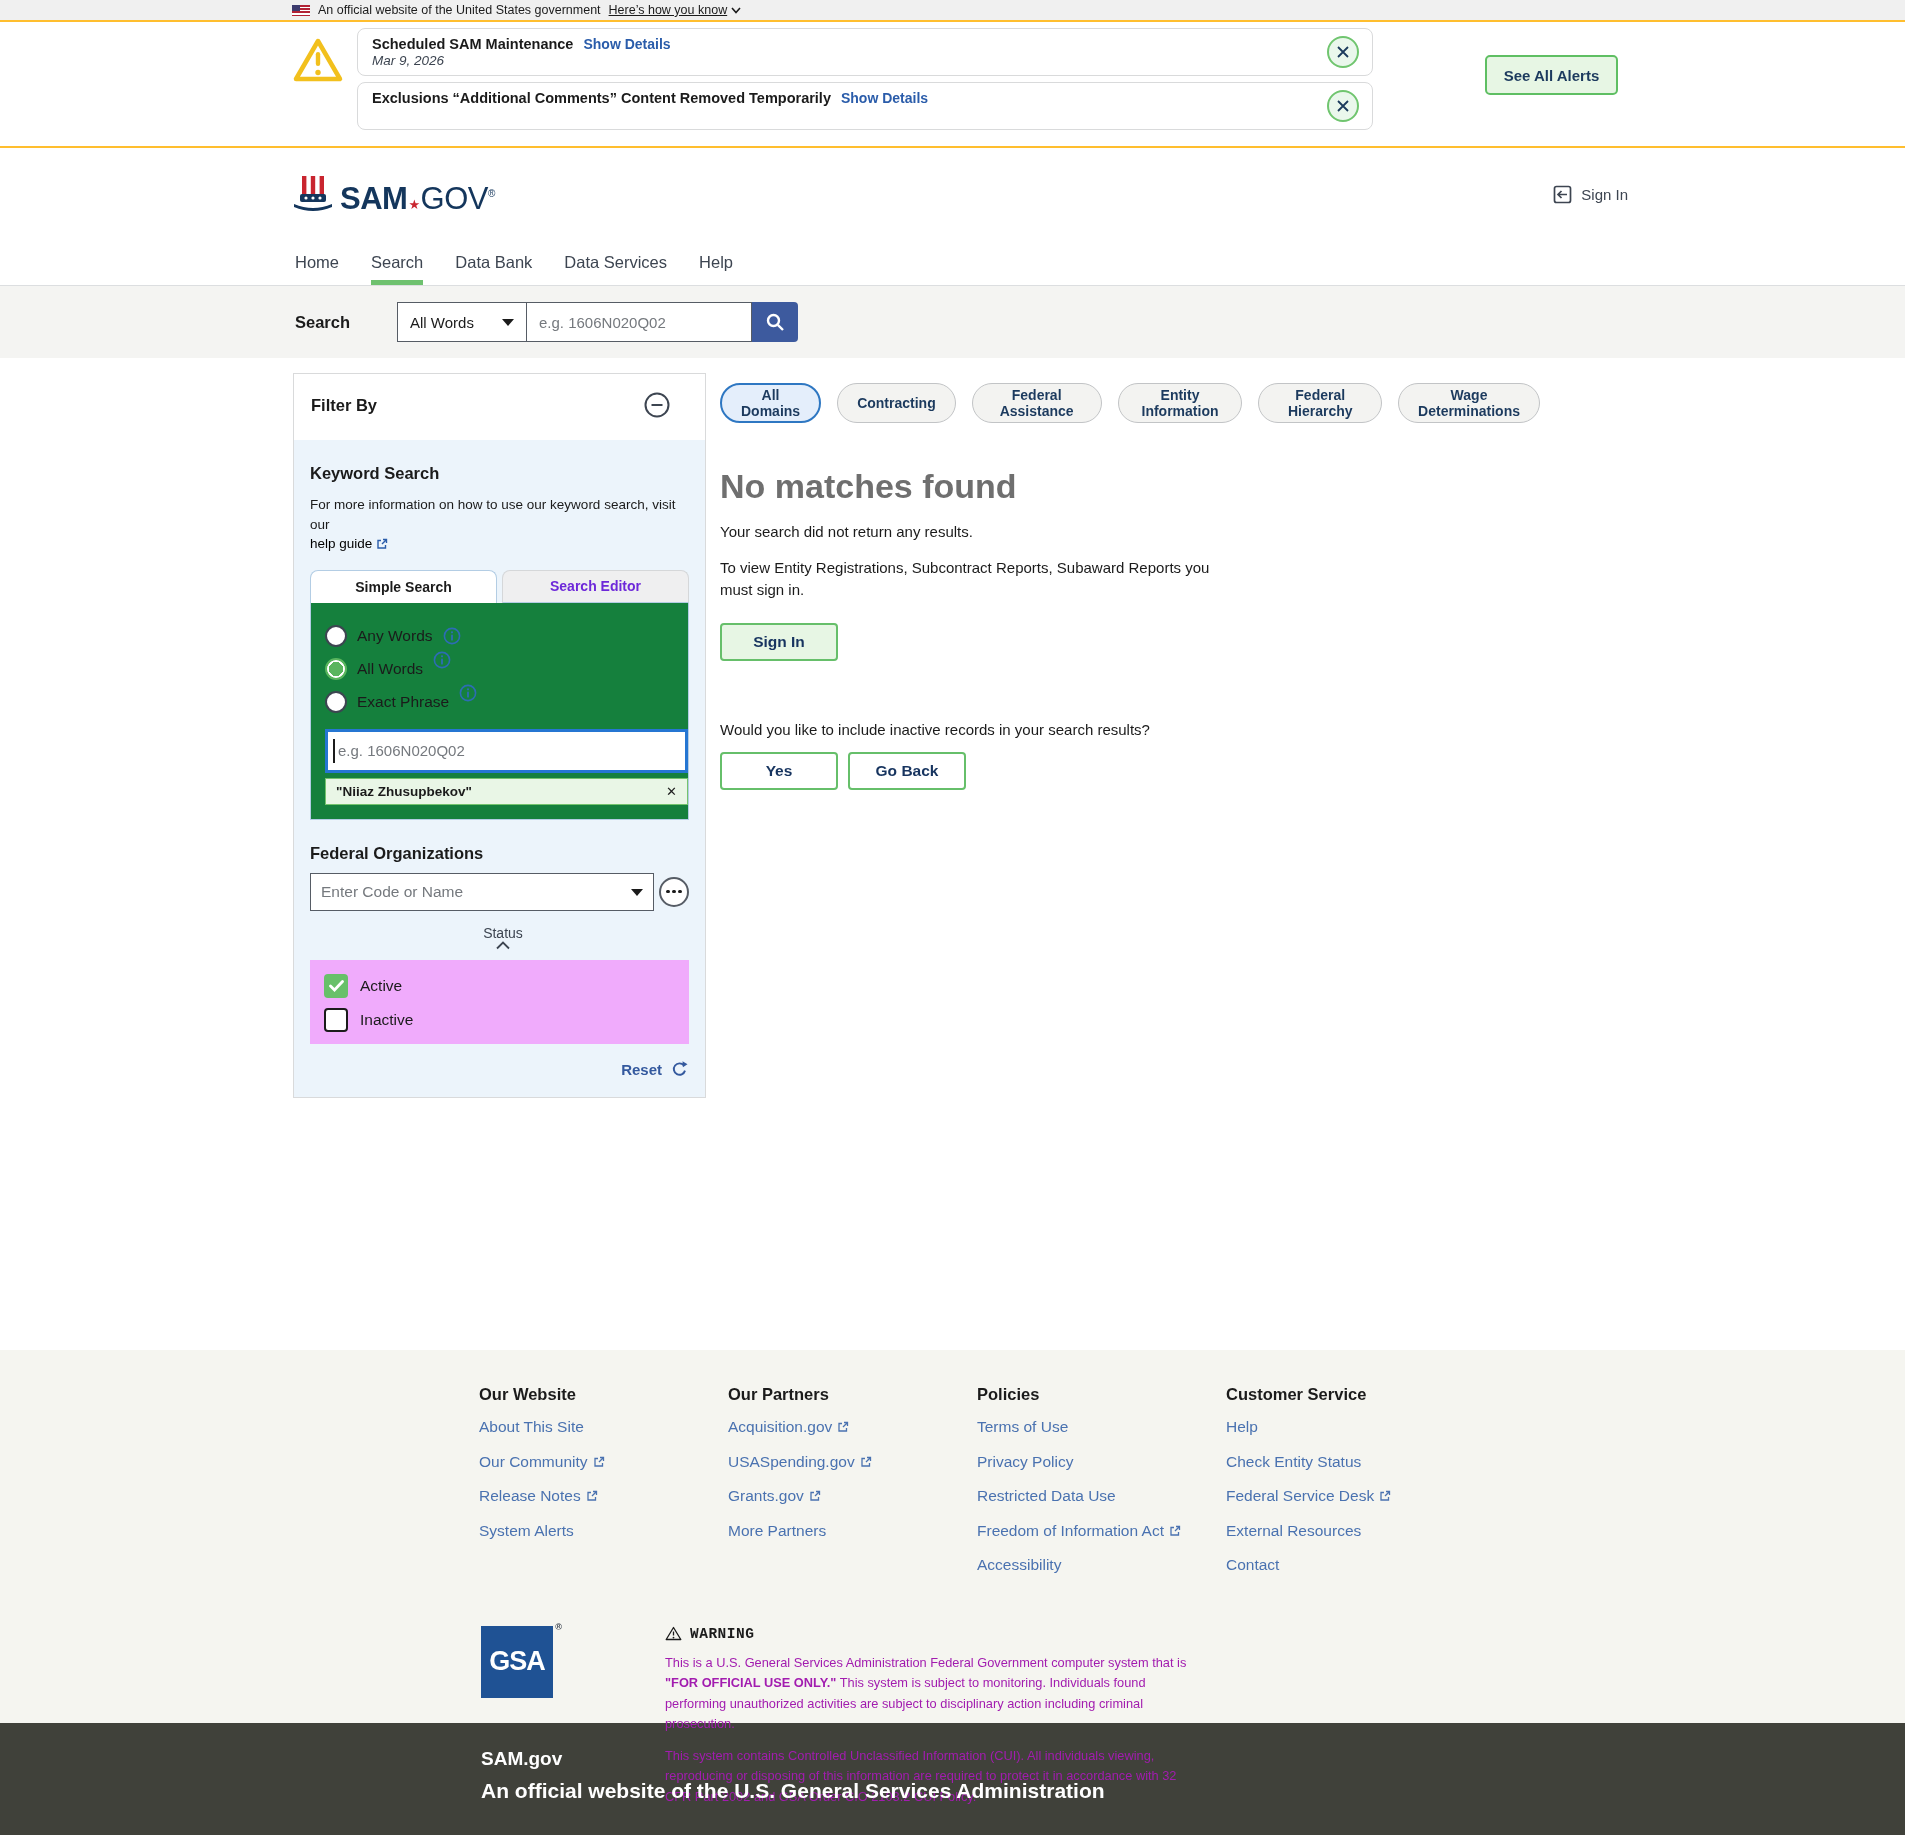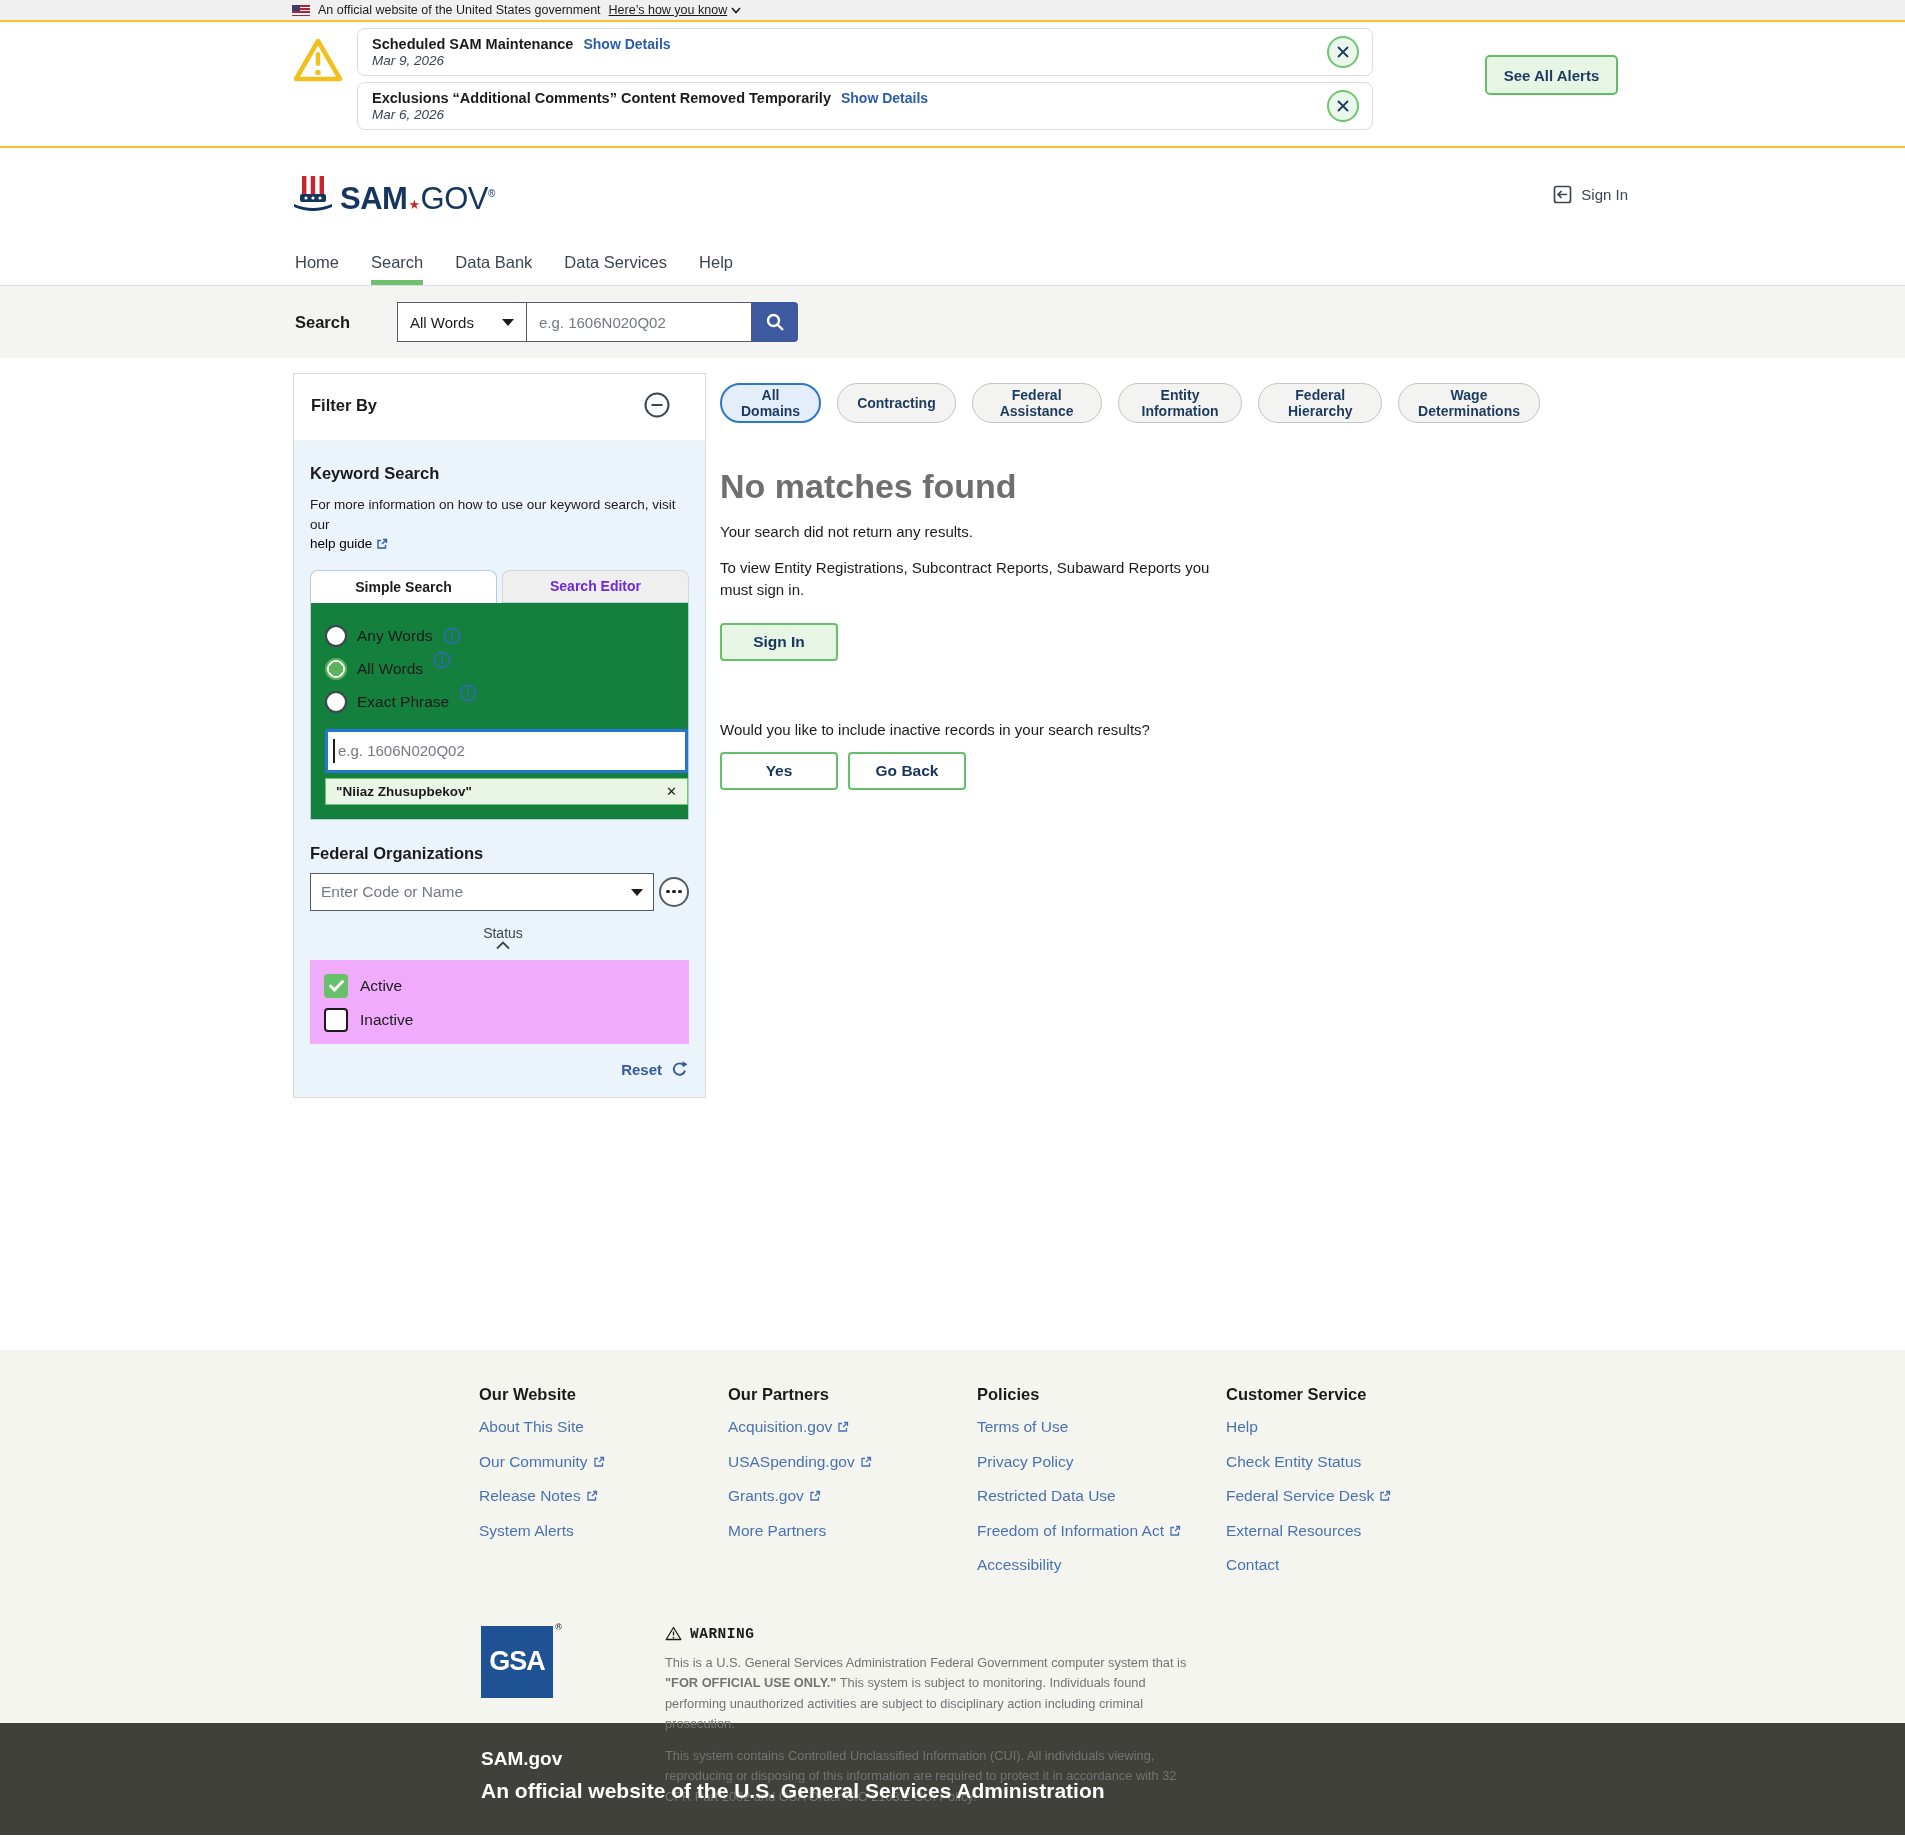--- a/index.html
+++ b/index.html
@@ -118,21 +118,21 @@
   .footer { height:373px; background:#f5f5f0; padding-top:11px; }
   .f-cols { display:flex; margin-left:479px; }
   .f-col { width:249px;margin-top:24px; }
   .f-head { font-size:16.5px; font-weight:bold; margin-bottom:14px; }
   .f-link { font-size:15.5px; color:#4a72b0; margin-bottom:16px; cursor:pointer; display:flex; align-items:center; gap:5px; line-height:1.2; }
   .gsa-row { display:flex; margin-left:481px; margin-top:35px; }
   .gsa-logo { position:relative; width:72px; height:72px; background:#1f5294; color:#fff; display:flex; align-items:center; justify-content:center; font-size:27px; font-weight:bold; letter-spacing:-1px; }
   .gsa-reg { position:absolute; right:-8px; top:-4px; color:#3d4551; font-size:9px; }
   .warn-block { margin-left:112px; width:525px; }
   .warn-title { display:flex; align-items:center; gap:8px; font-family:"Liberation Mono","DejaVu Sans Mono",monospace; font-weight:bold; font-size:14.5px; letter-spacing:.5px; }
-  .warn-p { font-size:12.8px; line-height:1.6; margin-top:11px; color:#737373; }
+  .warn-p { font-size:12.8px; line-height:1.6; margin-top:11px; color:#a21caf; }
 
   
   .site-footer { height:112px; background:#40413a; color:#fff; padding:25px 0 0 481px; }
   .sf-brand { font-size:19px; font-weight:bold; }
   .sf-tag { font-size:21px; font-weight:bold; margin-top:9px; }
 </style>
 </head>
 <body>
 
 <div class="page">
@@ -167,21 +167,20 @@
           <svg width="14" height="14" viewBox="0 0 14 14">
               <path d="M2 2 L12 12 M12 2 L2 12" stroke="#1b3a5c" stroke-width="1.8"></path>
             </svg>
         </button>
       </div>
       <div class="alert-card">
         <div class="alert-row1">
           <span class="alert-title">Exclusions “Additional Comments” Content Removed Temporarily</span>
           <span class="alert-details">Show Details</span>
         </div>
-        <div class="alert-date">Mar 6, 2026</div>
         <button class="alert-close">
           <svg width="14" height="14" viewBox="0 0 14 14">
               <path d="M2 2 L12 12 M12 2 L2 12" stroke="#1b3a5c" stroke-width="1.8"></path>
             </svg>
         </button>
       </div>
     </div>
     <button class="see-all">See All Alerts</button>
   </div>
 

